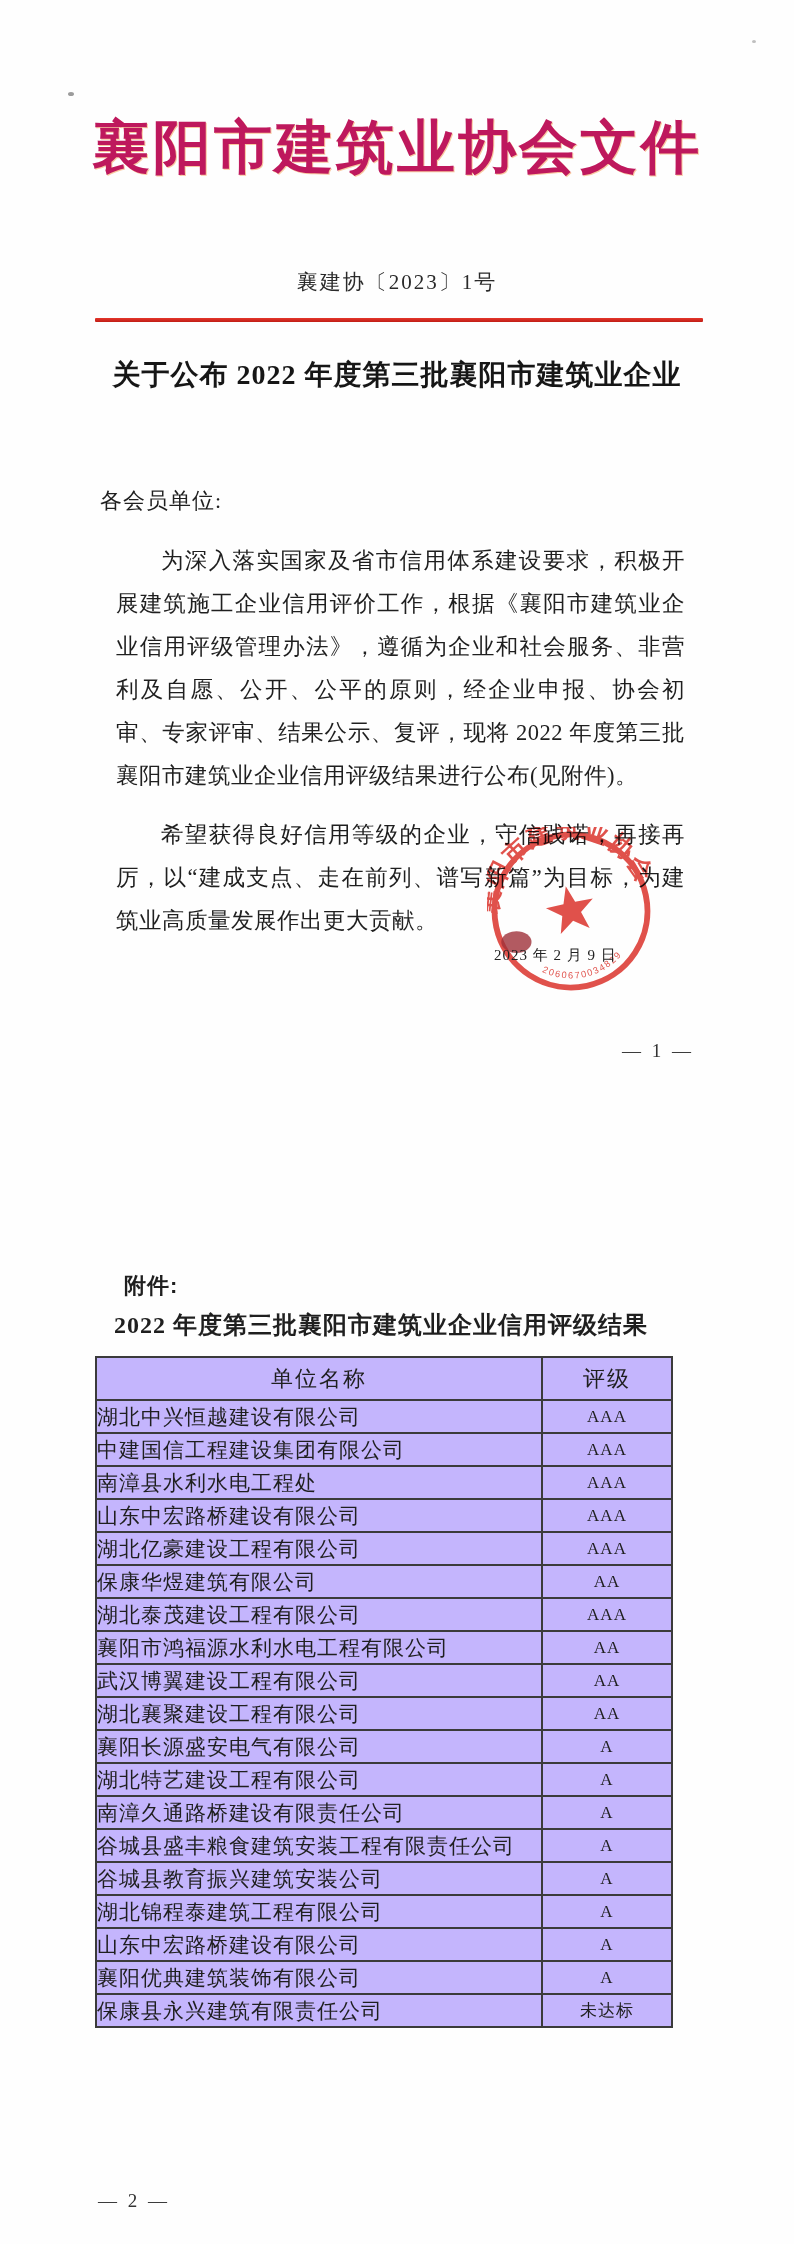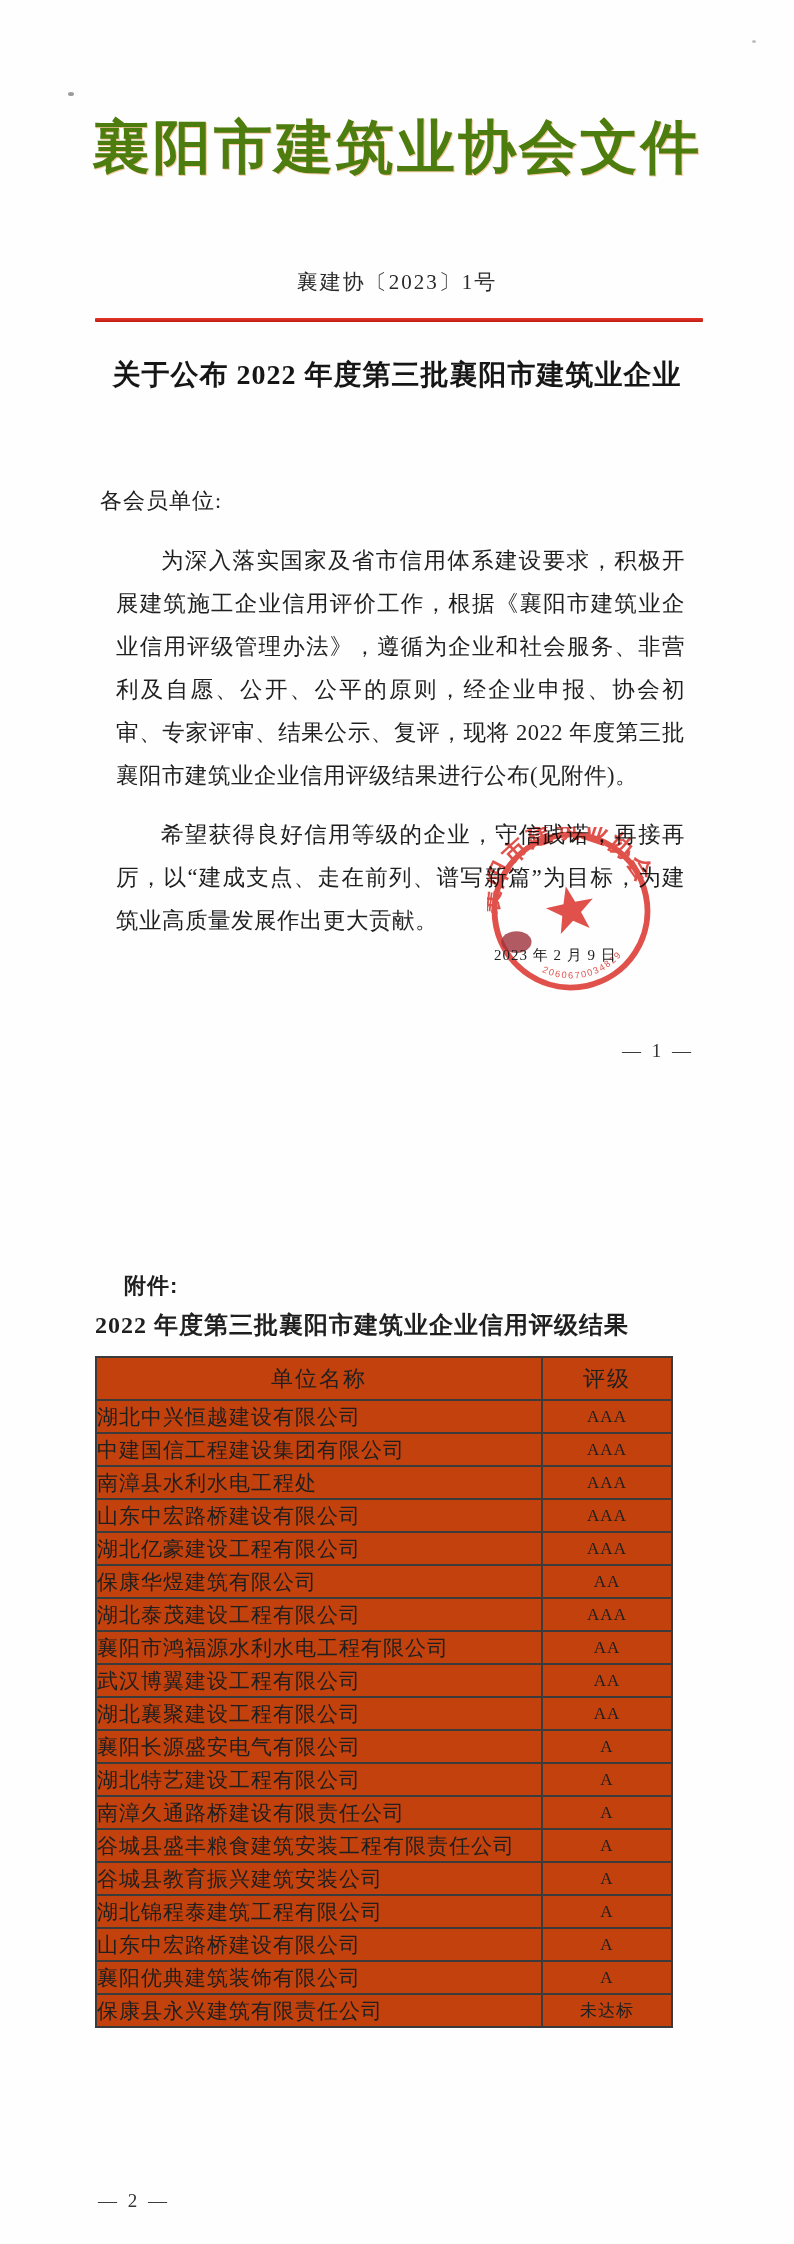--- a/index.html
+++ b/index.html
@@ -7,21 +7,21 @@
     position:relative; width:794px; height:2244px; background:#fefefe;
     font-family:"Liberation Serif","DejaVu Serif",serif; color:#1f1f1f;
     overflow:hidden;
   }
   .speck { position:absolute; background:#4a4a4a; border-radius:50%; opacity:.55; }
   .speck1 { left:68px; top:92px; width:6px; height:4px; }
   .speck2 { left:752px; top:40px; width:4px; height:3px; opacity:.35; }
 
   .org-title {
     position:absolute; top:106px; left:0; width:100%;
-    text-align:center; font-size:58px; font-weight:bold; color:#4d7c0f;
+    text-align:center; font-size:58px; font-weight:bold; color:#be185d;
     letter-spacing:3px; line-height:1.4; margin:0;
     font-family:"Liberation Sans","DejaVu Sans",sans-serif;
     text-shadow:1px 1px 0 #f9c9a0;
   }
   .doc-number {
     position:absolute; top:268px; left:0; width:100%;
     text-align:center; font-size:21px; letter-spacing:2px; color:#2a2a2a;
   }
   .red-rule {
     position:absolute; top:318px; left:95px; width:608px; height:4px;
@@ -45,25 +45,25 @@
   .pagenum { position:absolute; font-size:19px; letter-spacing:3px; color:#333; }
   .pagenum-1 { top:1040px; right:100px; }
   .pagenum-2 { top:2190px; left:98px; }
 
   .attachment-label {
     position:absolute; top:1271px; left:108px; font-size:22px; font-weight:bold;
     font-family:"Liberation Sans","DejaVu Sans",sans-serif; letter-spacing:1px;margin-left:16px;
   }
   .table-title {
     position:absolute; top:1309px; left:95px; width:572px;
-    font-size:24px; font-weight:bold; letter-spacing:1px;
+    text-align:center; font-size:24px; font-weight:bold; letter-spacing:1px;
   }
   .rating-table {
     position:absolute; top:1356px; left:95px; width:572px;
-    border-collapse:collapse; table-layout:fixed; background:#c2410c;
+    border-collapse:collapse; table-layout:fixed; background:#c4b5fd;
   }
   .rating-table th, .rating-table td { border:2px solid #3b3b3b; padding:0; }
   .rating-table th {
     height:41px; font-size:22px; font-weight:normal; text-align:center; letter-spacing:2px;
   }
   .col-name { width:444px; }
   .col-rating { width:128px; }
   .td-name {
     height:31px; font-size:21px; text-align:left; padding-left:13px; letter-spacing:1px;
     white-space:nowrap; overflow:hidden;

